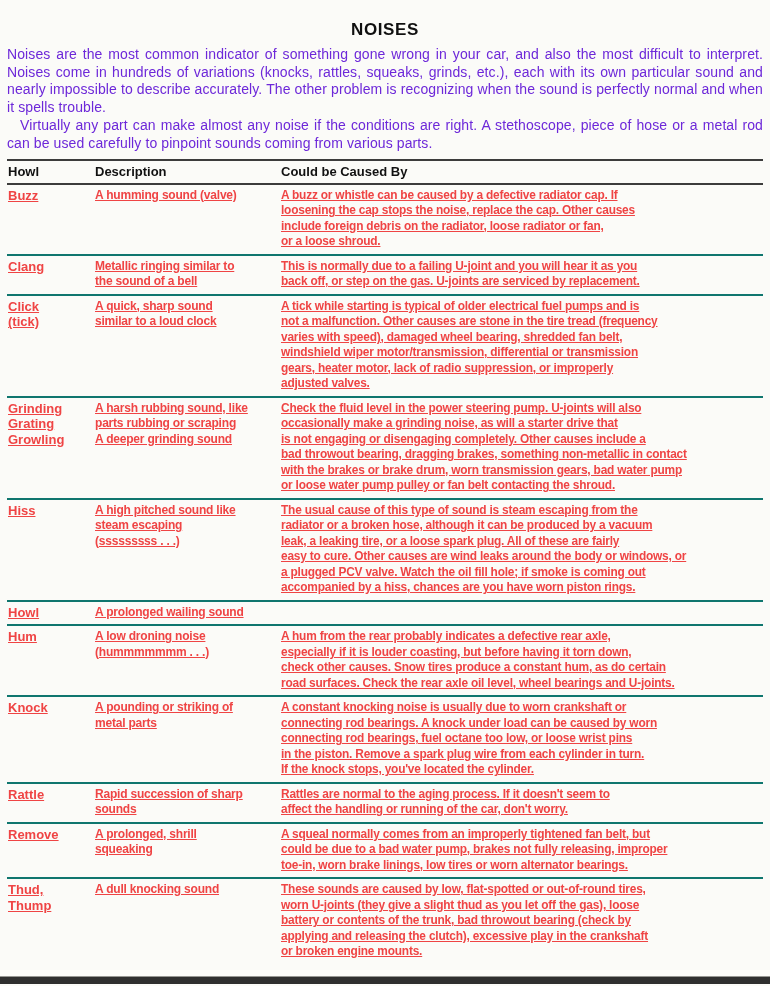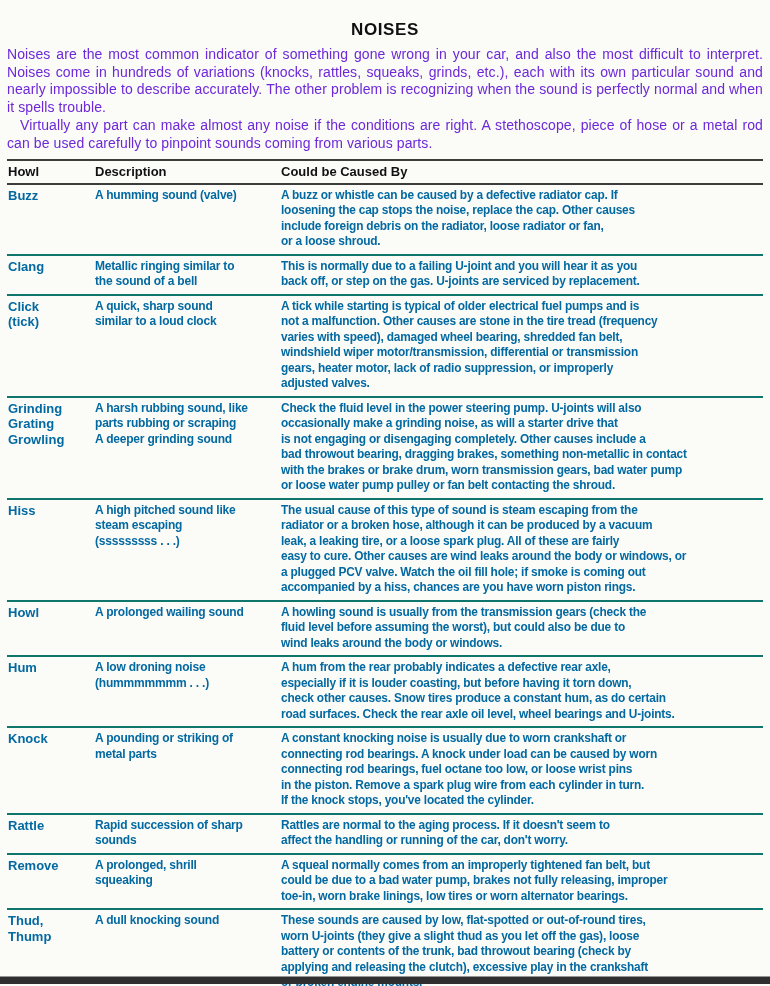--- a/index.html
+++ b/index.html
@@ -60,21 +60,22 @@
   #rows .trow {
     border-top: 2px solid #0f766e;
     padding: 3px 0 4px 0;
   }
   #rows .trow:first-child {
     border-top: 0;
   }
   .cell {
     font-weight: bold;
     white-space: pre-line;
-    color: #0369a1;
+    color: #ef4444;
+    text-decoration: underline;
   }
   .c1 { padding-left: 1px; }
   .noise.cell, .c1 {
     font-size: 13px;
     line-height: 15.5px;
   }
   .desc.cell, .thead .c2 {
     font-size: 12px;
     line-height: 15.5px;
     letter-spacing: -0.2px;
@@ -172,23 +173,20 @@
 radiator or a broken hose, although it can be produced by a vacuum
 leak, a leaking tire, or a loose spark plug. All of these are fairly
 easy to cure. Other causes are wind leaks around the body or windows, or
 a plugged PCV valve. Watch the oil fill hole; if smoke is coming out
 accompanied by a hiss, chances are you have worn piston rings.</div>
   </div>
 
   <div class="trow">
     <div class="cell noise c1">Howl</div>
     <div class="cell desc c2">A prolonged wailing sound</div>
-    <div class="cell cause c3">A howling sound is usually from the transmission gears (check the
-fluid level before assuming the worst), but could also be due to
-wind leaks around the body or windows.</div>
   </div>
 
   <div class="trow">
     <div class="cell noise c1">Hum</div>
     <div class="cell desc c2">A low droning noise
 (hummmmmmm . . .)</div>
     <div class="cell cause c3">A hum from the rear probably indicates a defective rear axle,
 especially if it is louder coasting, but before having it torn down,
 check other causes. Snow tires produce a constant hum, as do certain
 road surfaces. Check the rear axle oil level, wheel bearings and U-joints.</div>

